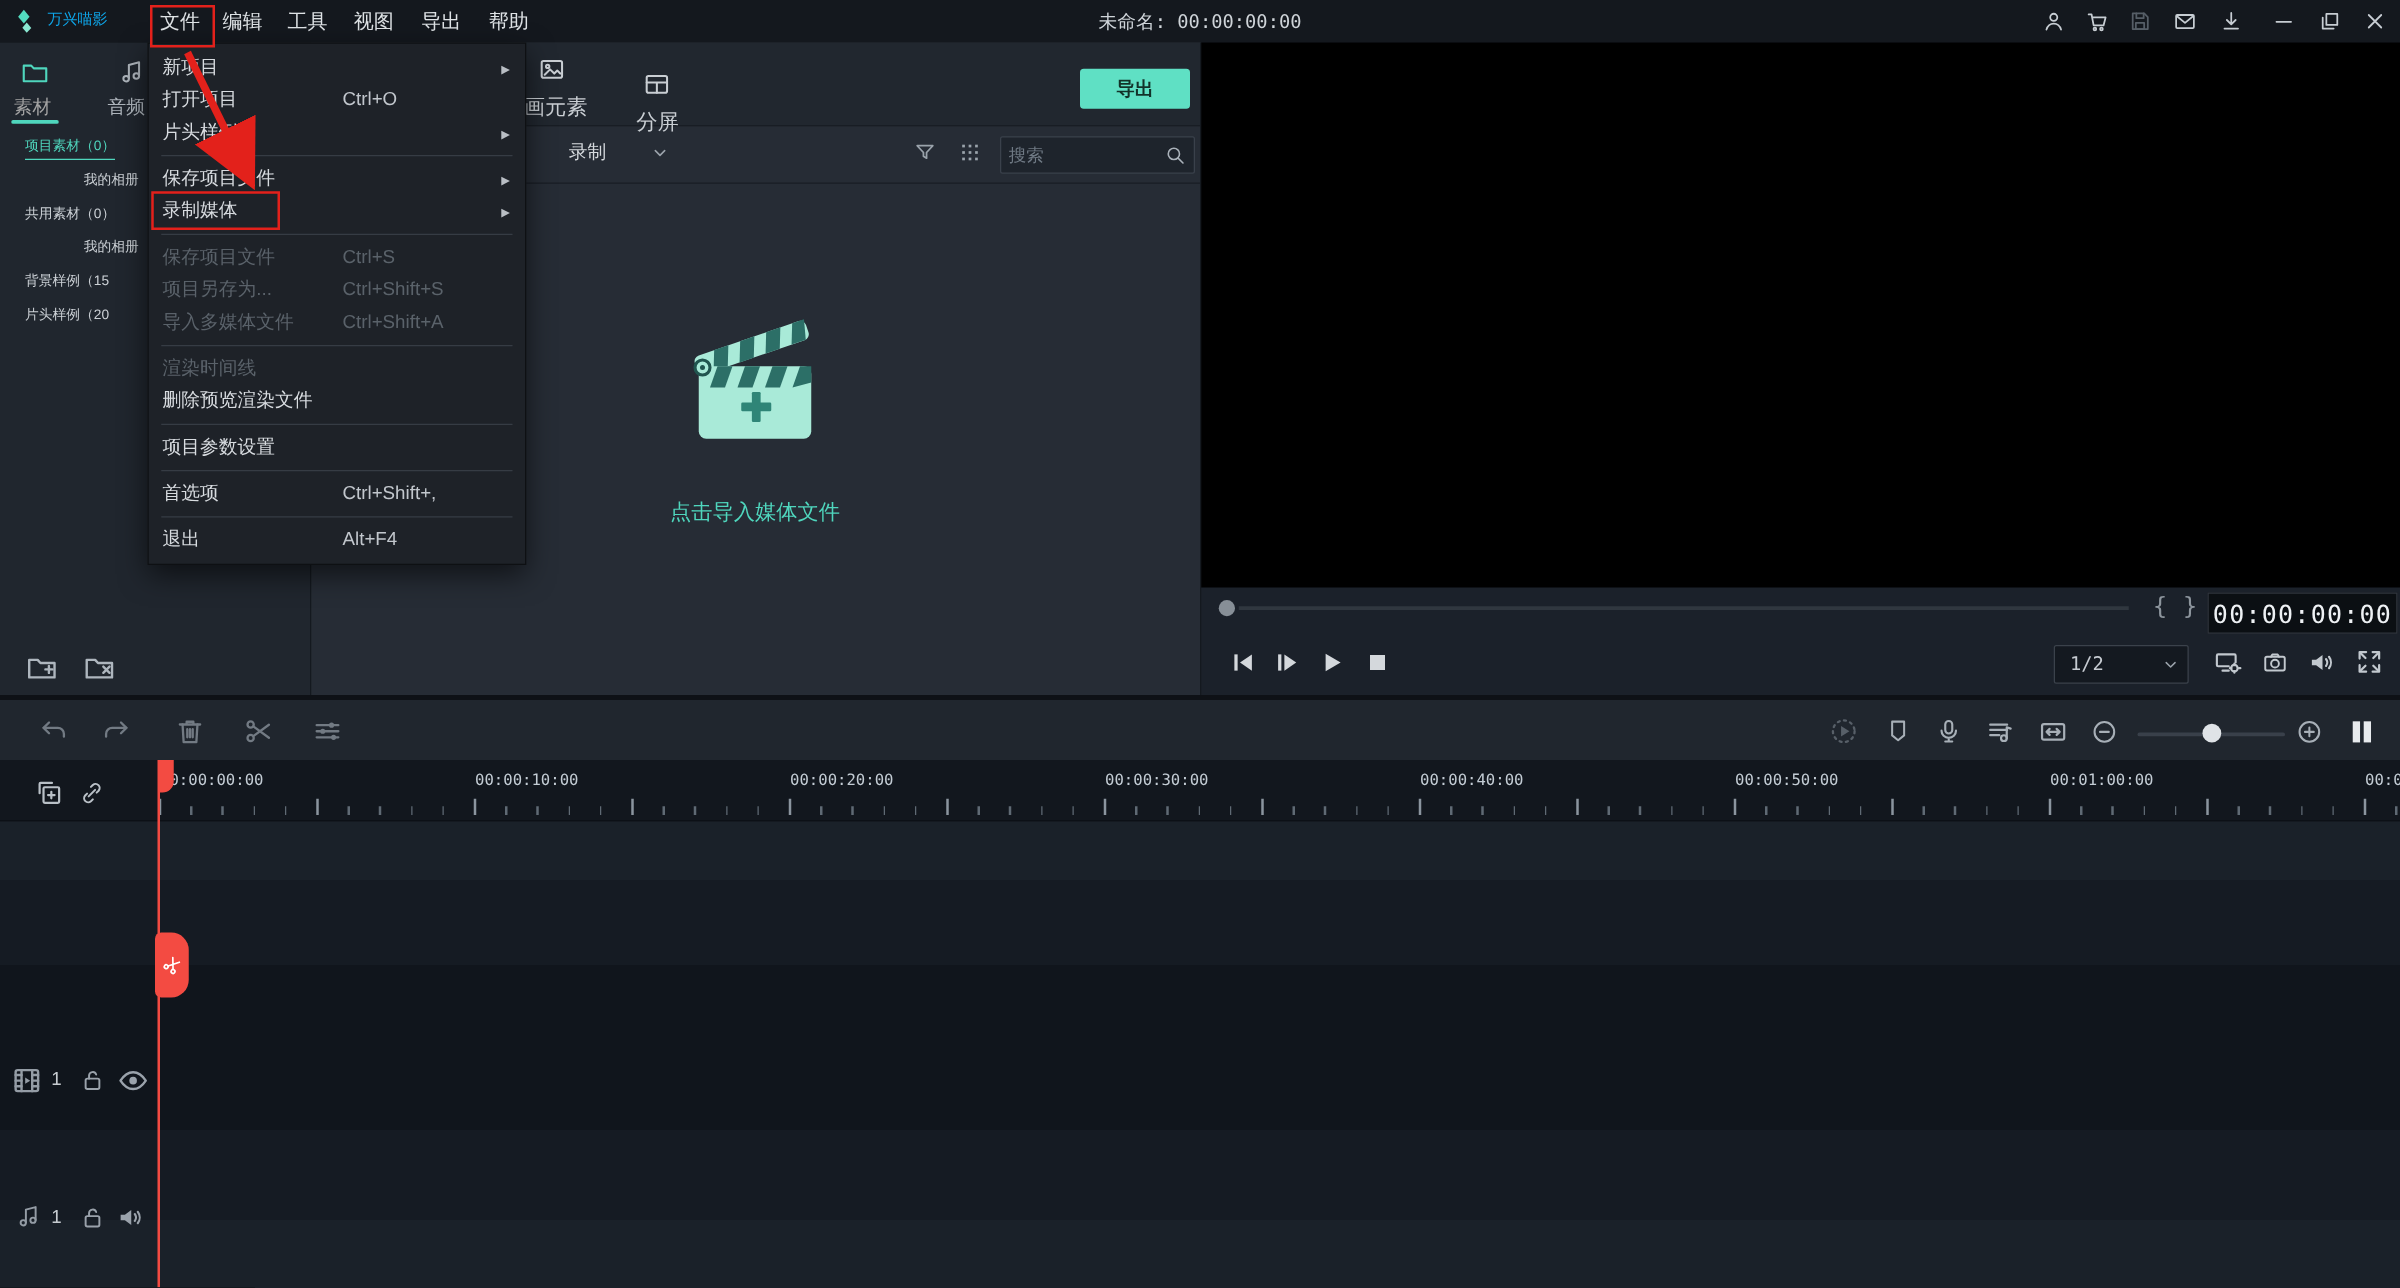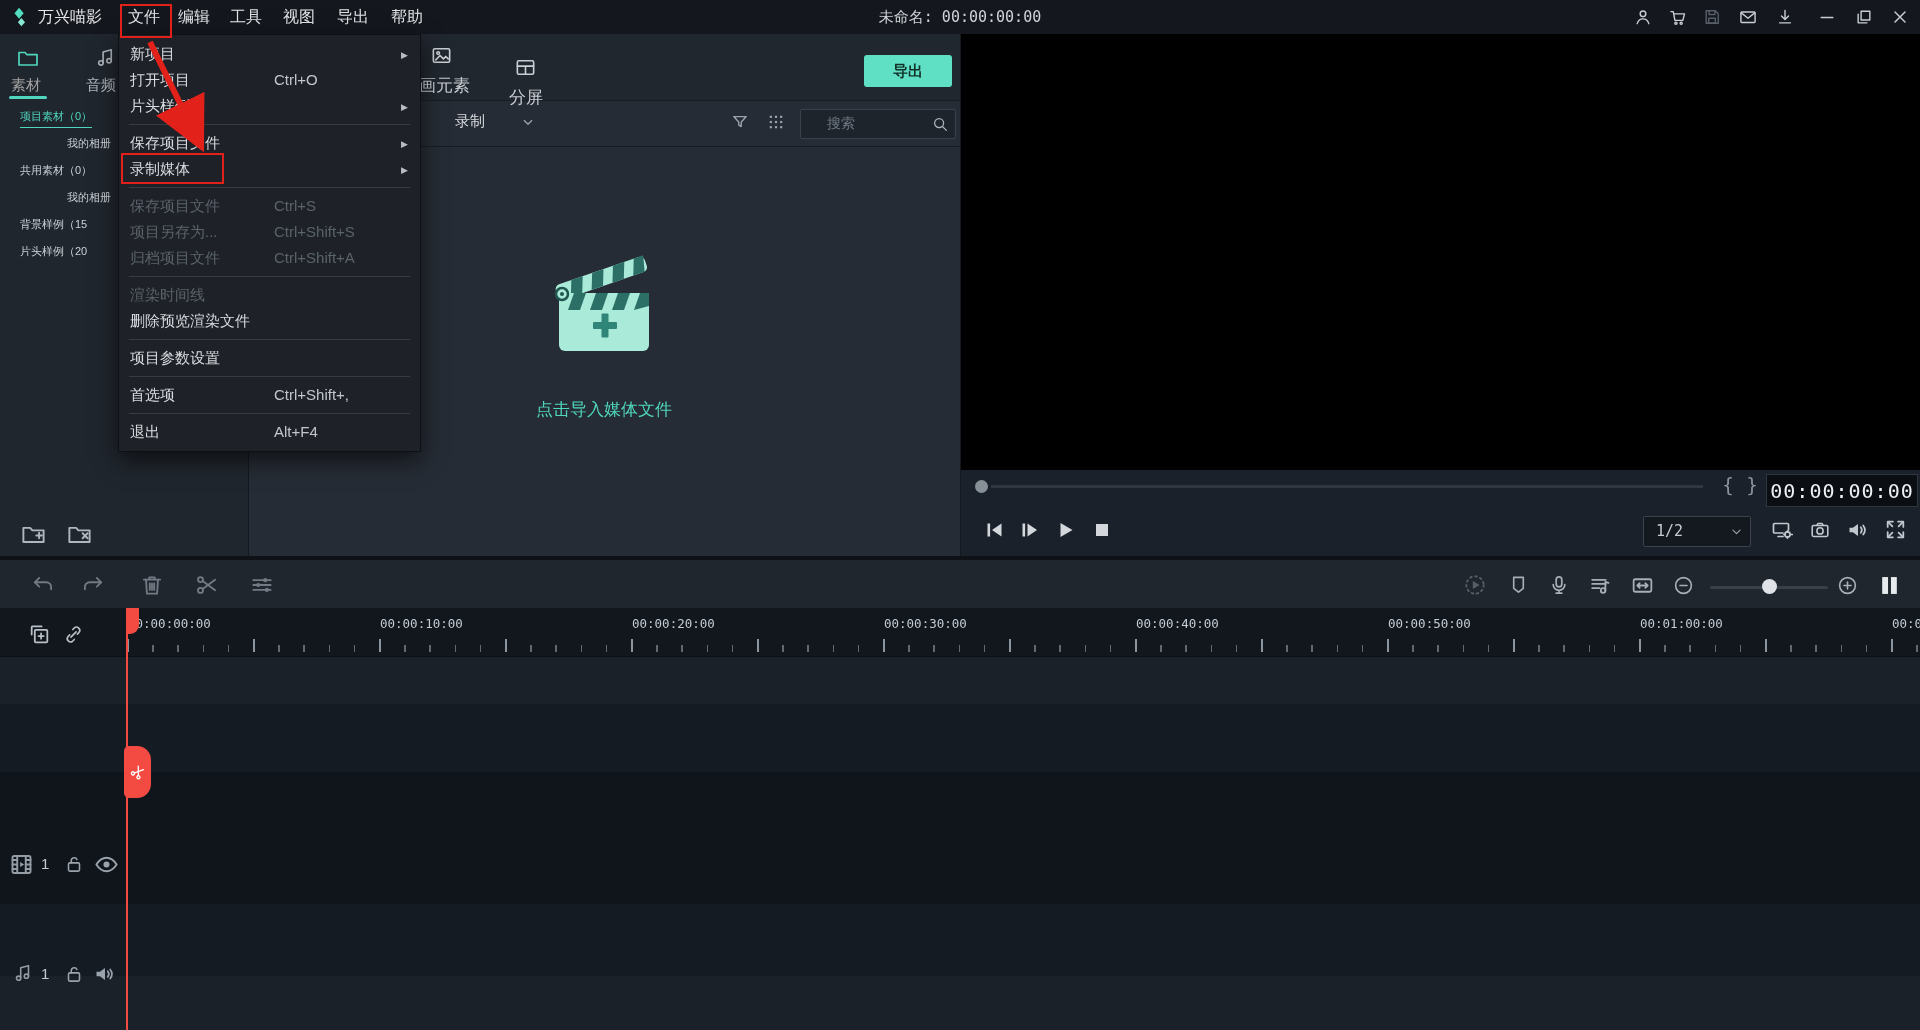--- a/index.html
+++ b/index.html
@@ -2,21 +2,21 @@
 <html><head>
 <meta charset="utf-8">
 <style>
 html,body{margin:0;padding:0;background:#14181f}
 #app{position:relative;width:1920px;height:1030px;overflow:hidden;background:#14181f;
   font-family:"Liberation Sans","DejaVu Sans",sans-serif;color:#d6dade;font-size:15px}
 .abs{position:absolute}
 svg.ic{stroke:currentColor;fill:none;stroke-width:1.7;stroke-linecap:round;stroke-linejoin:round;display:block}
 
 .topbar{position:absolute;left:0;top:0;width:1920px;height:34px;background:#14181e;border-bottom:1px solid #0a0d11}
-.appname{position:absolute;left:38px;top:7px;font-size:16px;color:#e5e5e5}
+.appname{position:absolute;left:38px;top:7px;font-size:12px;color:#0ea5e9}
 .mitem{position:absolute;top:7px;font-size:16px;color:#dfe3e6;cursor:default}
 .doc-title{position:absolute;left:50%;top:8px;transform:translateX(-50%);font-size:15px;color:#cfd4d9;font-family:"DejaVu Sans Mono",monospace}
 .topico{position:absolute;top:7px;width:20px;height:20px;color:#c7cdd3}
 .topico.dim{color:#565e67}
 
 .sidebar{position:absolute;left:0;top:34px;width:249px;height:522px;background:#20262e}
 .vdiv{position:absolute;top:34px;width:2px;height:522px;background:#14191f}
 .media{position:absolute;left:249px;top:34px;width:712px;height:522px;background:#262c35}
 .tabstrip{position:absolute;left:0;top:0;width:712px;height:66px;background:#21272f;border-bottom:1px solid #181d24}
 .catbar{position:absolute;left:0;top:66px;width:712px;height:46px;border-bottom:1px solid #181d24}
@@ -26,22 +26,22 @@
 .stab-label{position:absolute;font-size:15px;color:#aeb5bc}
 .stab-label.active{color:#a3a3a3}
 .stab-underline{position:absolute;height:3px;background:#4fd6bd;border-radius:2px}
 .sitem{position:absolute;font-size:11px;color:#ccd1d6;white-space:nowrap}
 .sitem.active{color:#4fd6bd;border-bottom:1.5px solid #4fd6bd;padding-bottom:3px}
 
 .mtab-label{position:absolute;font-size:17px;color:#c9ced3;white-space:nowrap}
 .export-btn{position:absolute;left:615px;top:21px;width:88px;height:32px;background:#5fe0c4;border-radius:3px;
   color:#123229;font-size:15px;font-weight:bold;display:flex;align-items:center;justify-content:center;cursor:pointer}
 .search-box{position:absolute;left:551px;top:9px;width:154px;height:28px;background:#1e242c;border:1px solid #3a414b;border-radius:2px}
-.search-box input{position:absolute;left:24px;top:1px;width:112px;height:24px;background:transparent;border:none;outline:none;
-  color:#f97316;font-size:14px;font-family:Liberation Mono, monospace}
+.search-box input{position:absolute;left:4px;top:1px;width:112px;height:24px;background:transparent;border:none;outline:none;
+  color:#f97316;font-size:14px;font-family:Liberation Sans, sans-serif}
 .search-box input::placeholder{color:#6f7984}
 .empty-text{position:absolute;left:205px;top:364px;width:300px;text-align:center;font-size:17px;color:#4fd6bd}
 
 .timecode{position:absolute;left:805px;top:5px;width:150px;height:31px;background:#0b0f13;border:1px solid #30363e;
   display:flex;align-items:center;justify-content:center;font-family:"DejaVu Sans Mono",monospace;font-size:20px;letter-spacing:1px;color:#eef1f4}
 .brace{position:absolute;top:8px;font-size:19px;color:#8d959d;font-family:"DejaVu Sans",sans-serif}
 .res-dd{position:absolute;left:682px;top:46px;width:106px;height:29px;background:#141920;border:1px solid #3b424b;border-radius:2px}
 .res-dd .val{position:absolute;left:12px;top:5px;font-size:15px;color:#c6cbd1;font-family:"DejaVu Sans Mono",monospace}
 
 .tlbar{position:absolute;left:0;top:556px;width:1920px;height:52px;background:#20262e;border-top:4px solid #0e1116;border-bottom:1px solid #151a21}
@@ -651,21 +651,21 @@
       <span class="ml">保存项目文件</span><span class="ma">▶</span></div>
     <div class="mrow">
       <span class="ml">录制媒体</span><span class="ma">▶</span>
       <div class="anno" style="left:2px;top:-3px;width:99px;height:27px"></div></div>
     <div class="msep"></div>
     <div class="mrow dis">
       <span class="ml">保存项目文件</span><span class="ms">Ctrl+S</span></div>
     <div class="mrow dis">
       <span class="ml">项目另存为...</span><span class="ms">Ctrl+Shift+S</span></div>
     <div class="mrow dis">
-      <span class="ml">归档项目文件</span><span class="ms">Ctrl+Shift+A</span></div>
+      <span class="ml">导入多媒体文件</span><span class="ms">Ctrl+Shift+A</span></div>
     <div class="msep"></div>
     <div class="mrow dis">
       <span class="ml">渲染时间线</span></div>
     <div class="mrow">
       <span class="ml">删除预览渲染文件</span></div>
     <div class="msep"></div>
     <div class="mrow">
       <span class="ml">项目参数设置</span></div>
     <div class="msep"></div>
     <div class="mrow">

